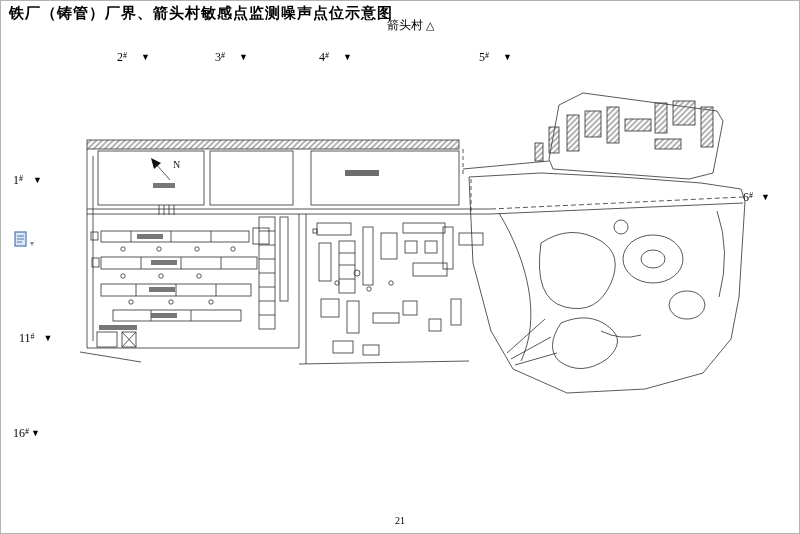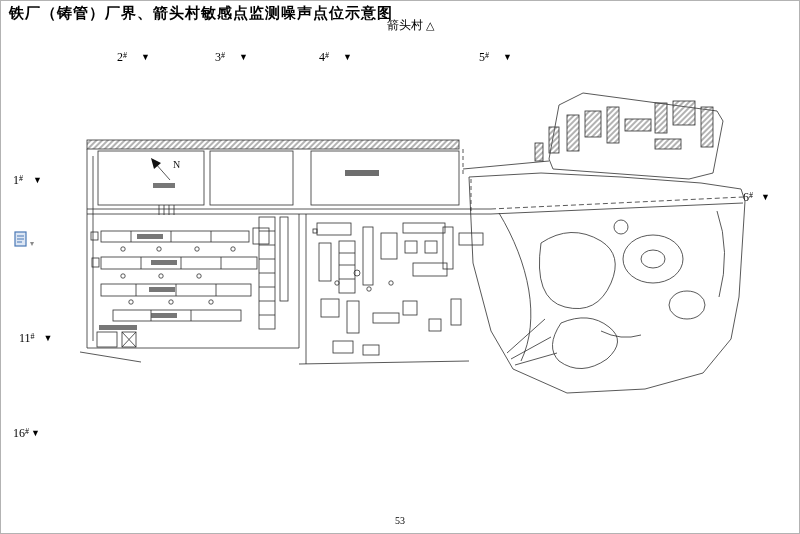--- a/index.html
+++ b/index.html
@@ -243,14 +243,14 @@
       <path d="M600,330 q20,10 40,4"></path>
       <line x1="506" y1="352" x2="544" y2="318"></line>
       <line x1="510" y1="358" x2="550" y2="336"></line>
       <line x1="514" y1="364" x2="556" y2="352"></line>
       <line x1="470" y1="178" x2="470" y2="210" stroke-dasharray="4,3"></line>
 
       <text x="172" y="167" font-size="10" font-family="Liberation Serif, DejaVu Serif, serif" fill="#111" stroke="none">N</text>
     </g>
   </svg>
 
-  <div class="pagenum">53</div>
+  <div class="pagenum">21</div>
 </div>
 
 </body></html>

